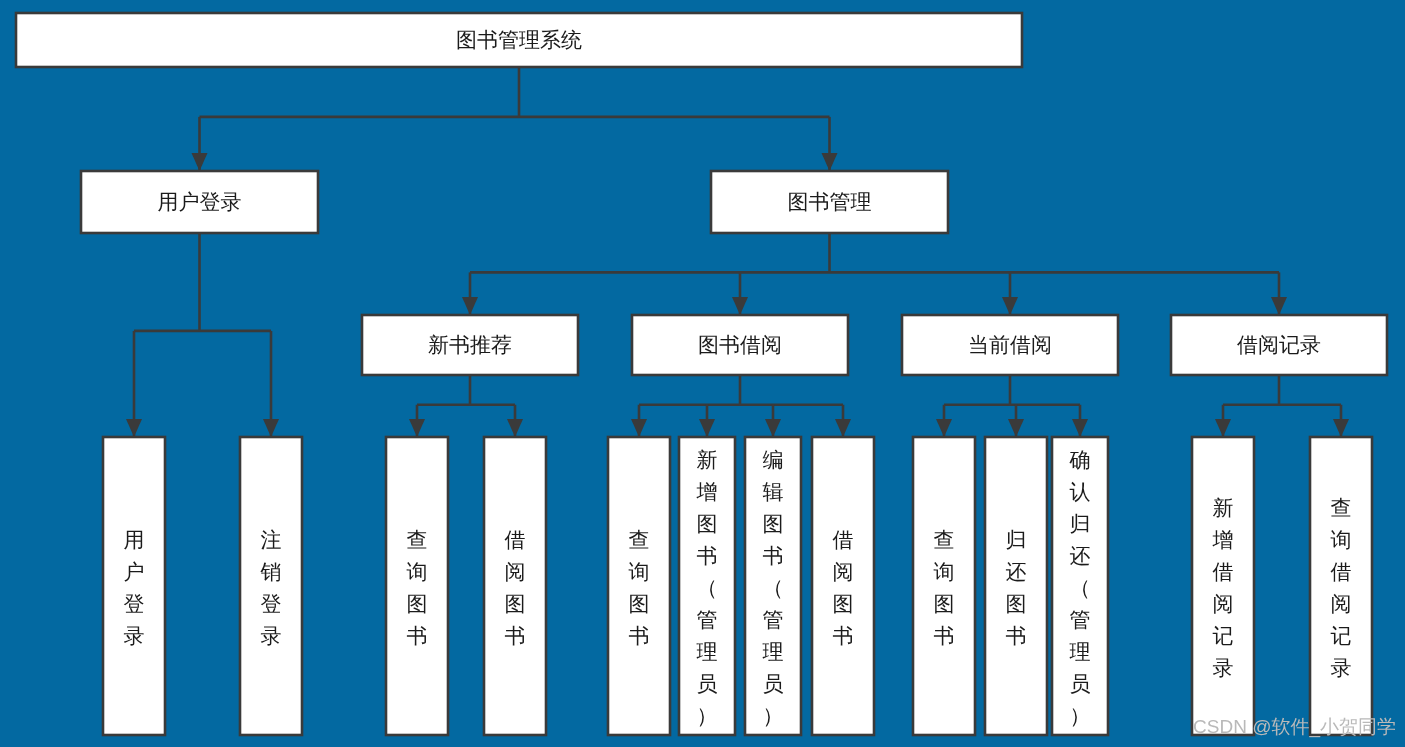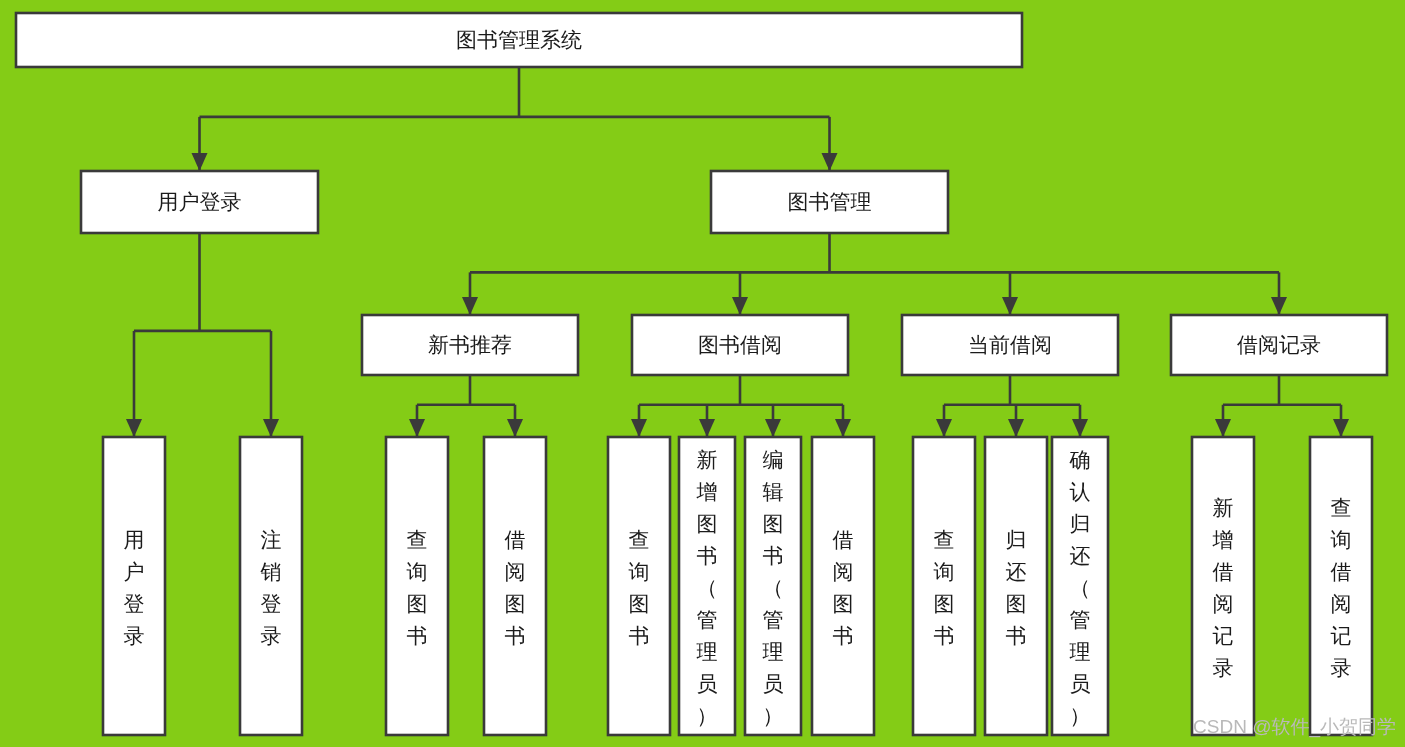--- a/index.html
+++ b/index.html
@@ -8,21 +8,21 @@
     padding: 0;
     background: #ffffff;
   }
   body {
     font-family: "Liberation Sans", "DejaVu Sans", sans-serif;
   }
   #diagram-root {
     position: relative;
     width: 1405px;
     height: 747px;
-    background: #84cc16;
+    background: #0369a1;
     overflow: hidden;
   }
   svg.flow-canvas {
     position: absolute;
     left: 0;
     top: 0;
     width: 1405px;
     height: 747px;
     display: block;
   }

